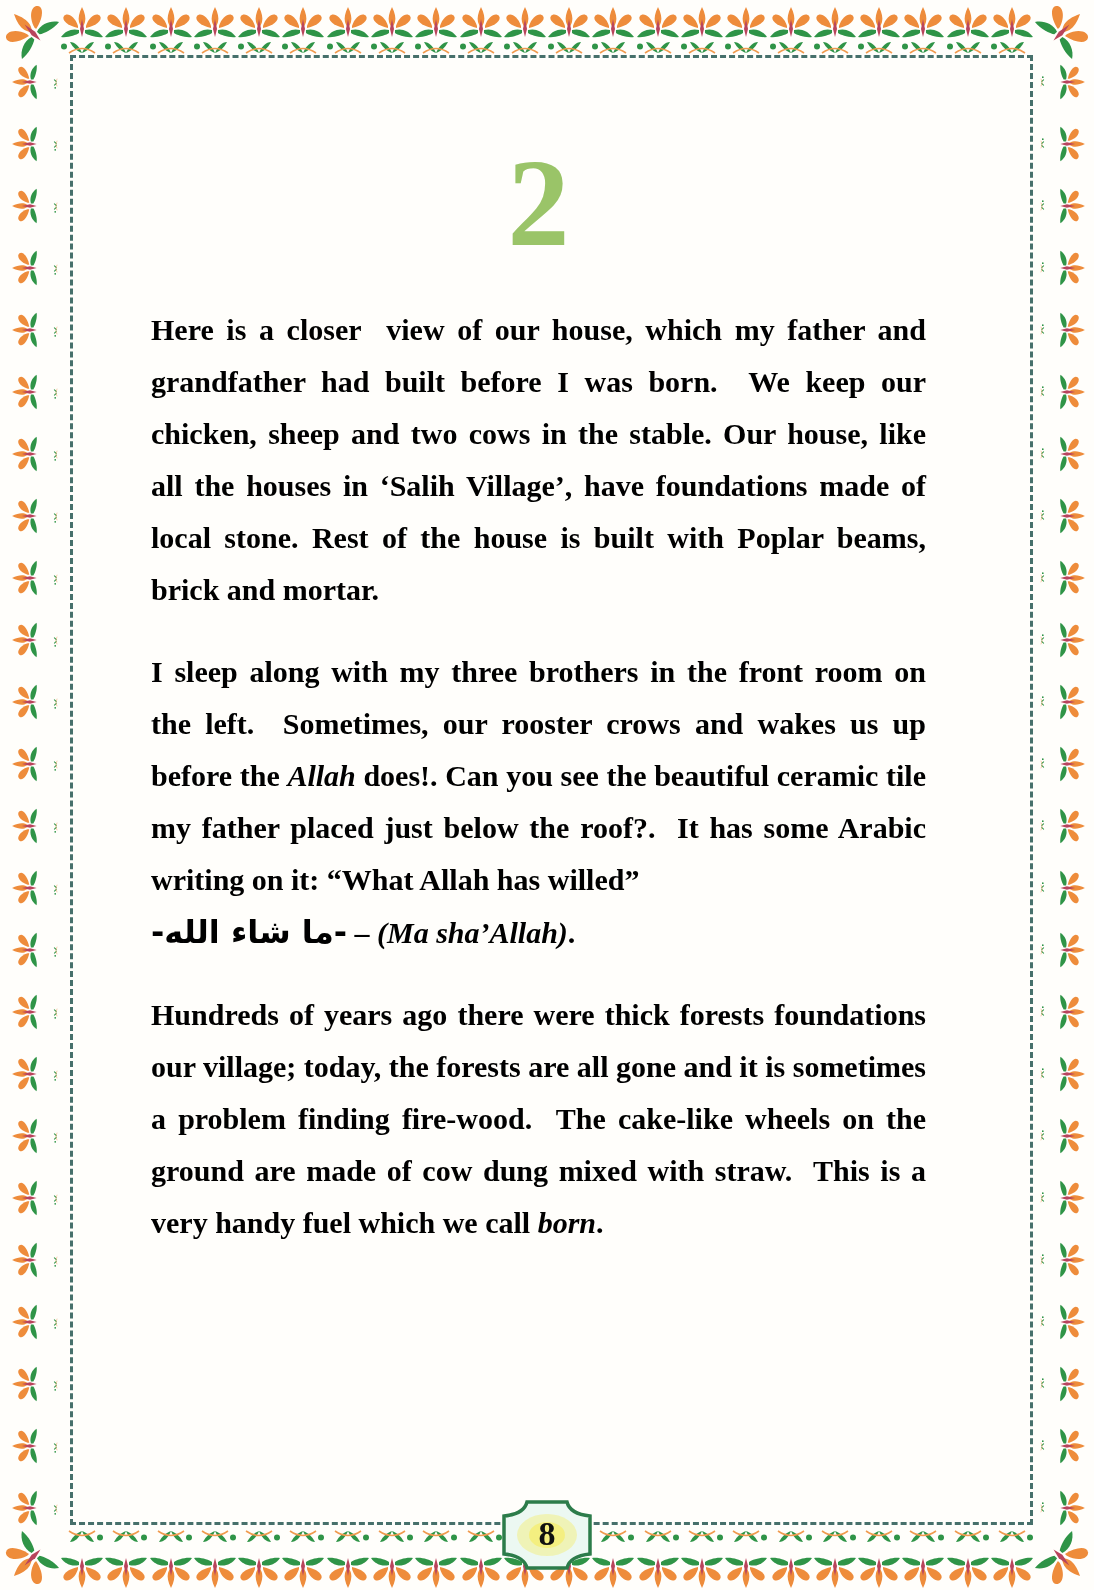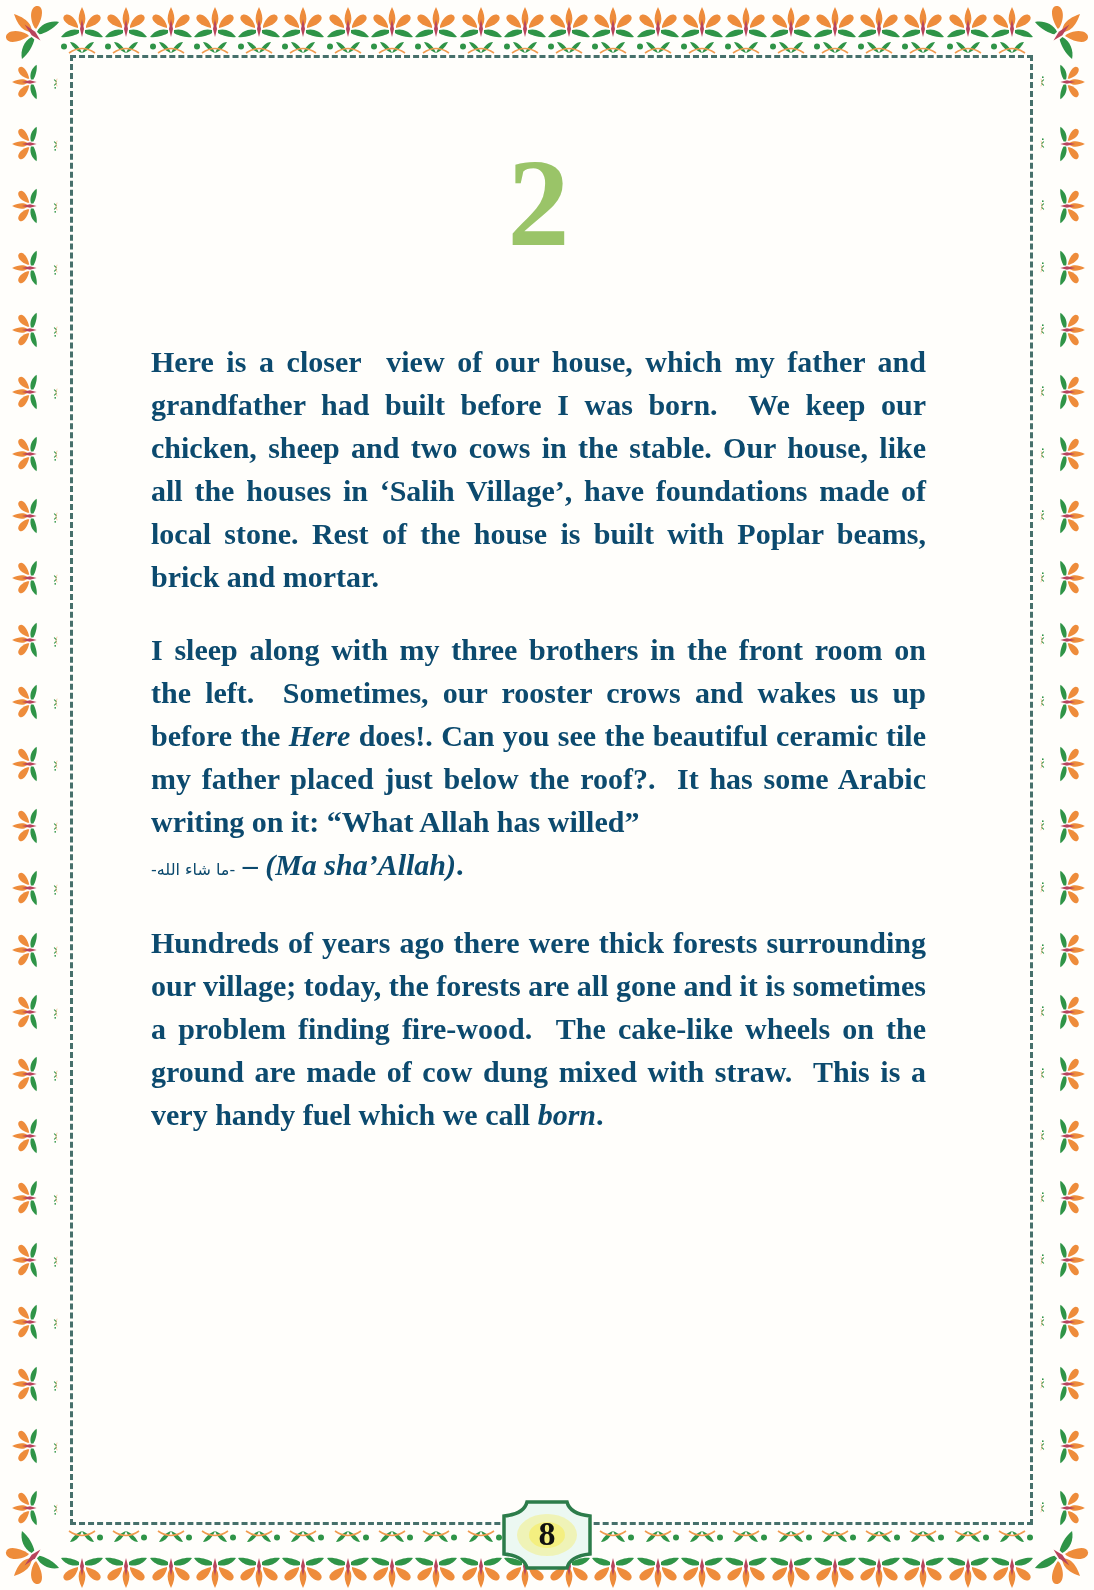--- a/index.html
+++ b/index.html
@@ -37,28 +37,28 @@
   
   .content{
     position:absolute;top:58px;left:73px;right:64px;bottom:68px;
     padding:0 104px 0 78px;
   }
   .chapter{
     margin-top:82px;text-align:center;
     font-size:124px;line-height:128px;font-weight:bold;
   }
   .text-block{
-    margin-top:72px;
-    font-size:30px;line-height:43px;font-weight:bold;
-    color:#0c4a6e;text-align:justify;
+    margin-top:36px;
+    font-size:30px;line-height:52px;font-weight:bold;
+    color:#000000;text-align:justify;
   }
   .text-block p{margin:0 0 30px 0;white-space:pre-wrap;}
   .text-block p.cont{margin-top:0;}
   .seg-italic{font-style:italic;}
-  .seg-arabic{font-family:"DejaVu Sans",sans-serif;font-size:16px;font-weight:normal;letter-spacing:0;}
+  .seg-arabic{font-family:"DejaVu Sans",sans-serif;font-size:32px;font-weight:bold;letter-spacing:0;}
   
   .badge{
     position:absolute;top:1499px;left:50%;transform:translateX(-50%);
     width:92px;height:72px;z-index:5;
   }
   .badge svg{position:absolute;inset:0;}
   .badge-num{
     position:absolute;inset:0;display:flex;align-items:center;justify-content:center;
     font-size:34px;font-weight:bold;color:#101010;padding-bottom:2px;
   }
@@ -1779,23 +1779,23 @@
         <path d="M25 24 C32 22 39 25 43 31 C36 32 28 29 25 27 Z" fill="#2f9447"></path>
       </svg>
     </div>
   <div class="inner-line"></div>
 </div>
 
 <main class="content">
   <div class="chapter" id="chapter-num" style="color: rgb(154, 196, 104);">2</div>
   <div class="text-block" id="text-block">
       <p><span>Here is a closer  view of our house, which my father and grandfather had built before I was born.  We keep our chicken, sheep and two cows in the stable. Our house, like all the houses in ‘Salih Village’, have foundations made of local stone. Rest of the house is built with Poplar beams, brick and mortar.</span></p>
-      <p style="margin-bottom: 0px;"><span>I sleep along with my three brothers in the front room on the left.  Sometimes, our rooster crows and wakes us up before the </span><span class="seg-italic">Here</span><span> does!. Can you see the beautiful ceramic tile my father placed just below the roof?.  It has some Arabic writing on it: “What Allah has willed”</span></p>
+      <p style="margin-bottom: 0px;"><span>I sleep along with my three brothers in the front room on the left.  Sometimes, our rooster crows and wakes us up before the </span><span class="seg-italic">Allah</span><span> does!. Can you see the beautiful ceramic tile my father placed just below the roof?.  It has some Arabic writing on it: “What Allah has willed”</span></p>
       <p class="cont"><span class="seg-arabic" dir="rtl">-ما شاء الله-</span><span> – </span><span class="seg-italic">(Ma sha’Allah)</span><span>.</span></p>
-      <p><span>Hundreds of years ago there were thick forests surrounding our village; today, the forests are all gone and it is sometimes a problem finding fire-wood.  The cake-like wheels on the ground are made of cow dung mixed with straw.  This is a very handy fuel which we call </span><span class="seg-italic">born</span><span>.</span></p>
+      <p><span>Hundreds of years ago there were thick forests foundations our village; today, the forests are all gone and it is sometimes a problem finding fire-wood.  The cake-like wheels on the ground are made of cow dung mixed with straw.  This is a very handy fuel which we call </span><span class="seg-italic">born</span><span>.</span></p>
     </div>
 </main>
 
 <div class="badge">
   <svg id="badge-svg" viewBox="0 0 92 72" width="92" height="72">
       <path d="M26 3 H66 Q69 15 89 17 V55 Q69 57 66 69 H26 Q23 57 3 55 V17 Q23 15 26 3 Z" fill="#ecf8f2" stroke="#2c7c4a" stroke-width="3.5"></path>
       <ellipse cx="46" cy="36" rx="30" ry="21" fill="#f5ee6e" opacity="0.45"></ellipse>
       <ellipse cx="46" cy="36" rx="18" ry="13" fill="#f5ee6e" opacity="0.75"></ellipse>
     </svg>
   <div class="badge-num">8</div>

